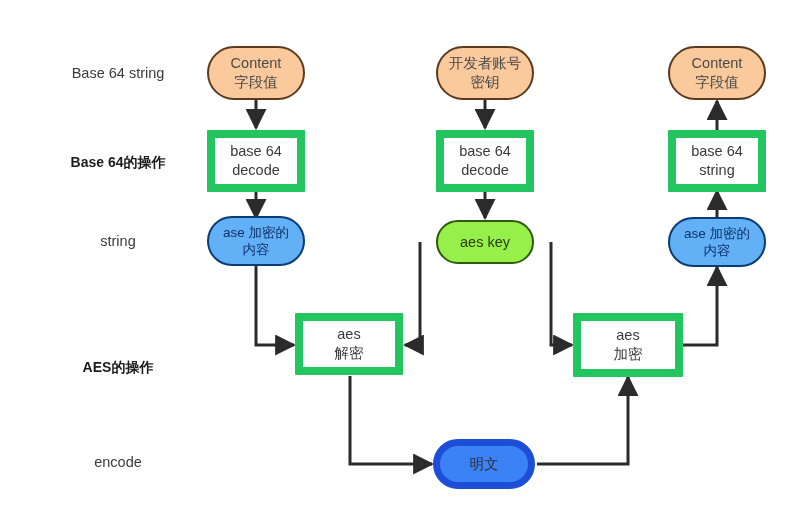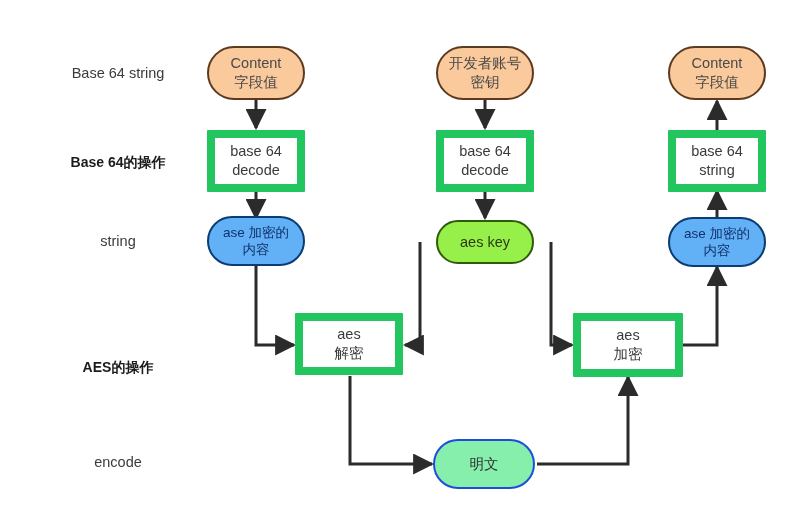--- a/index.html
+++ b/index.html
@@ -25,21 +25,21 @@
   }
   .node .ln{display:block;white-space:nowrap;}
 
   .rect{
     background:#ffffff;border:8px solid #22c55e;border-radius:1px;color:#3a3a3a;
   }
   .stadium{border-radius:999px;align-items:center;}
   .orange{background:#fac99c;border:2px solid #5c3a1e;color:#4a4a4a;}
   .blue{background:#62b1f6;border:2px solid #0b3c73;color:#10316b;}
   .green{background:#97ef4a;border:2px solid #2f5a0b;color:#2b3a17;}
-  .grey{background:#86efac;border:2px solid #1d4ed8;color:#303030;}
+  .grey{background:#3b82f6;border:7px solid #1d4ed8;color:#303030;}
 </style>
 </head>
 <body>
 
 <div id="stage">
 
   <svg class="wires" viewBox="0 0 802 523">
     <defs>
       <marker id="ah" viewBox="0 0 10 10" refX="9" refY="5" markerWidth="7" markerHeight="7" orient="auto-start-reverse">
         <path d="M 0 0 L 10 5 L 0 10 z" fill="#2b2b2b"></path>

